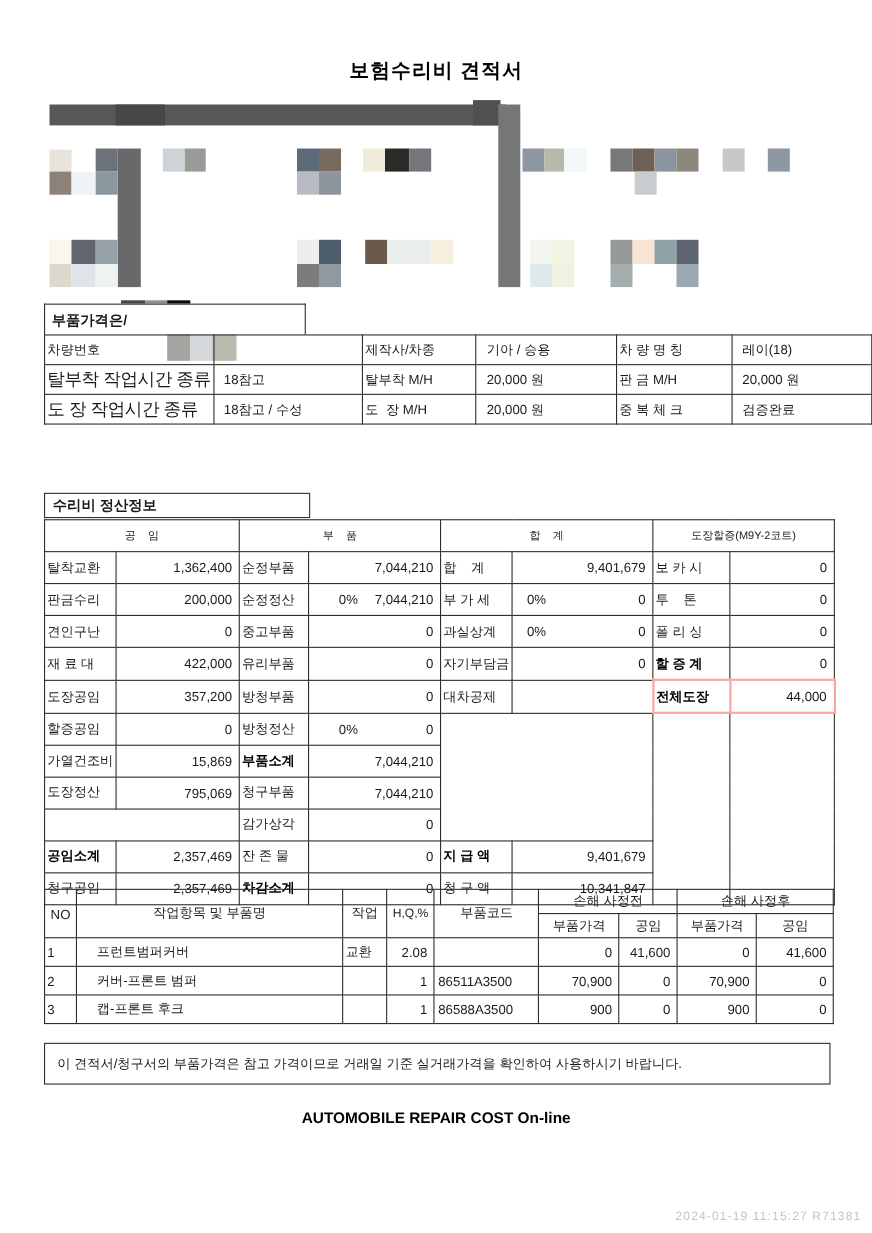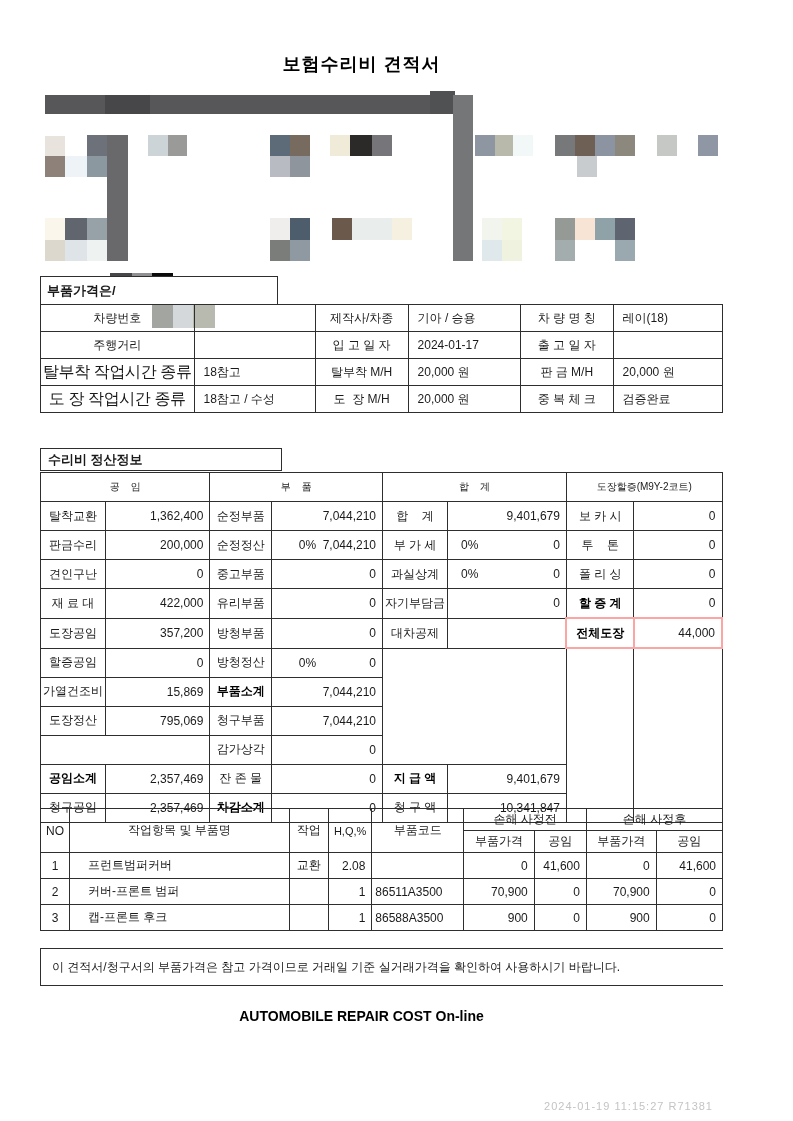--- a/index.html
+++ b/index.html
@@ -1,23 +1,23 @@
 <!DOCTYPE html>
 <html><head>
 <meta charset="utf-8">
 <style>
   html,body { margin:0; padding:0; background:#ffffff; }
   body { font-family:"Liberation Sans","DejaVu Sans",sans-serif; color:#1a1a1a; }
-  .page { position:relative; width:723px; height:1121px; background:#fff; overflow:hidden; }
+  .page { position:relative; width:793px; height:1121px; background:#fff; overflow:hidden; }
   .abs { position:absolute; }
   .title { top:52px; left:0; width:100%; text-align:center; font-size:18px; font-weight:bold; letter-spacing:1px; color:#000; }
   .mosaic-block { position:absolute; }
   table { border-collapse:collapse; table-layout:fixed; }
   td { border:1px solid #2e2e2e; font-size:12px; padding:0 5px; overflow:hidden; white-space:pre; vertical-align:middle; }
-  .lbl { text-align:center; padding:0 2px;margin-left:28px; }
+  .lbl { padding:0 2px;margin-left:28px; }
   .val { text-align:left; padding-left:9px; }
   .num { text-align:right; padding-right:6px; }
   .b { font-weight:bold; color:#000; }
   .sm { font-size:16px; letter-spacing:-0.4px; }
   .vbox { left:40px; top:276px; width:230px; height:27px; border:1px solid #2e2e2e; border-bottom:none;
           font-size:13px; font-weight:bold; padding-left:6px; line-height:27px; background:#fff; }
   .vtable { left:40px; top:304px; }
   .vtable td { height:26px; }
   .stbox { left:40px; top:448px; width:233px; height:21px; border:1px solid #2e2e2e;
            font-size:13px; font-weight:bold; padding-left:7px; line-height:21px; background:#fff; }
@@ -118,28 +118,20 @@
     <tbody>
         <tr>
       <td class="lbl">차량번호</td>
           <td class="val"></td>
       <td class="lbl">제작사/차종</td>
           <td class="val">기아 / 승용</td>
       <td class="lbl">차 량 명 칭</td>
           <td class="val">레이(18)</td>
     </tr>
     <tr>
-      <td class="lbl">주행거리</td>
-          <td class="val"></td>
-      <td class="lbl">입 고 일 자</td>
-          <td class="val">2024-01-17</td>
-      <td class="lbl">출 고 일 자</td>
-          <td class="val"></td>
-    </tr>
-    <tr>
       <td class="lbl sm">탈부착 작업시간 종류</td>
           <td class="val">18참고</td>
       <td class="lbl">탈부착 M/H</td>
           <td class="val">20,000 원</td>
       <td class="lbl">판 금 M/H</td>
           <td class="val">20,000 원</td>
     </tr>
     <tr>
       <td class="lbl sm">도 장 작업시간 종류</td>
           <td class="val">18참고 / 수성</td>

